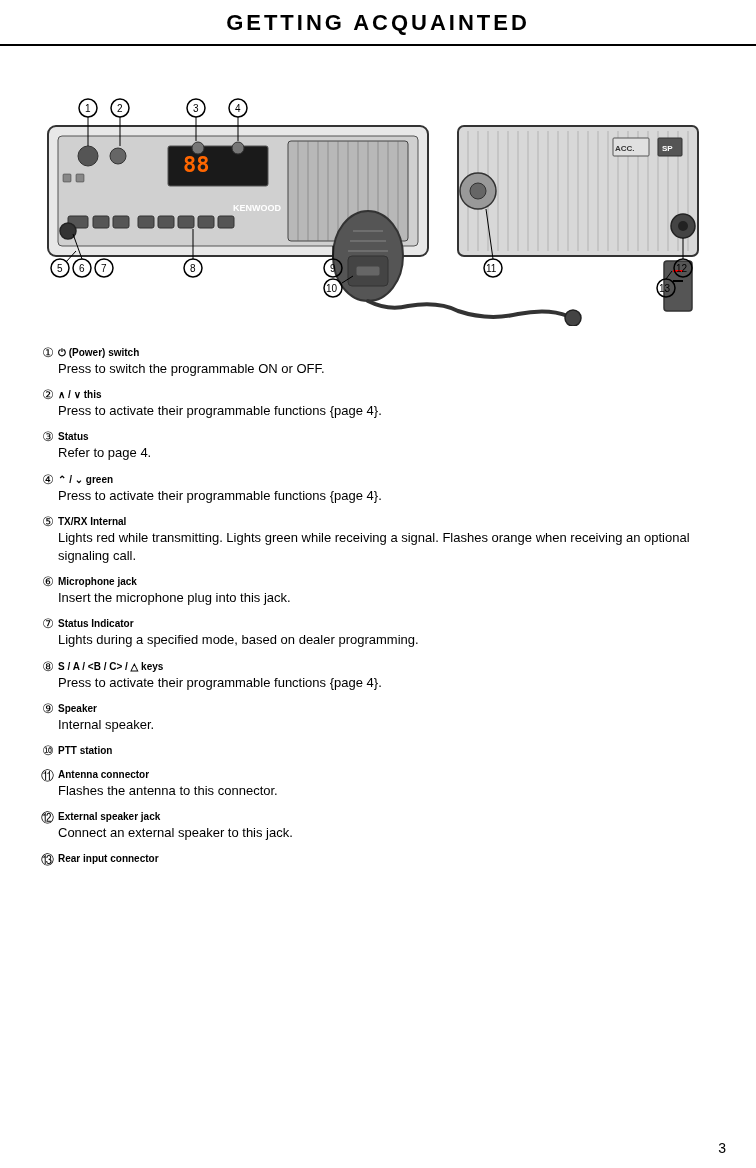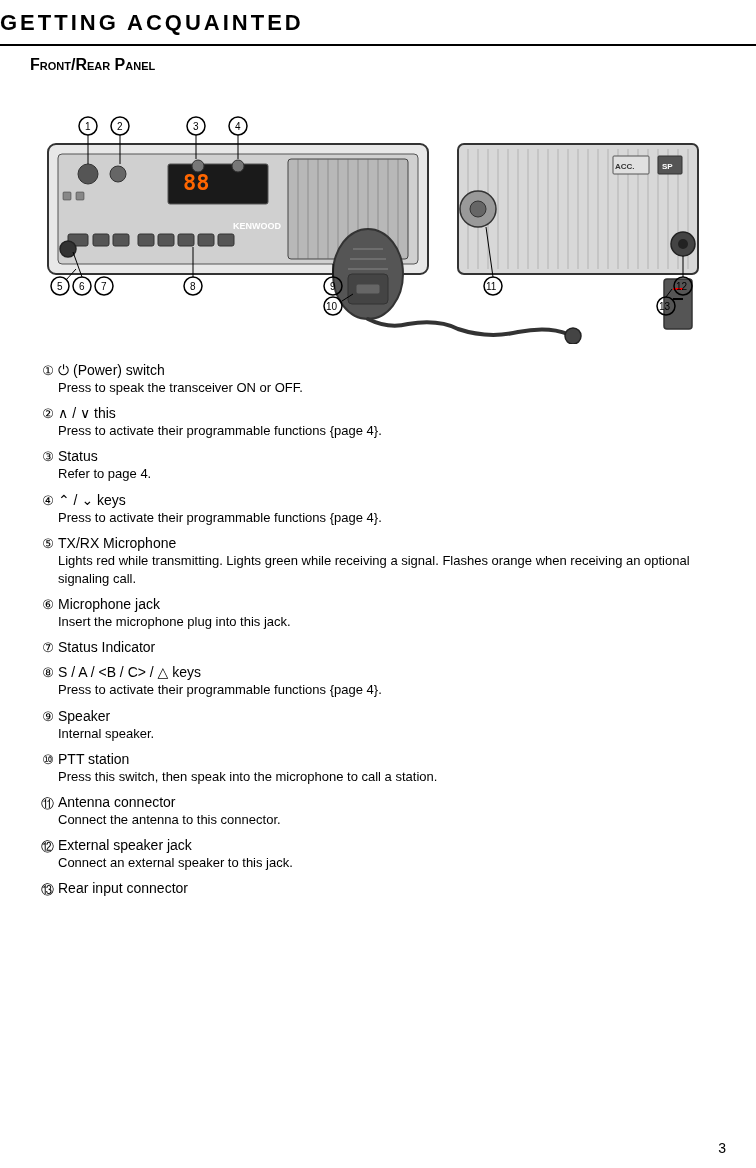--- a/index.html
+++ b/index.html
@@ -6,23 +6,24 @@
     body {
       width: 756px;
       min-height: 1168px;
       background: #fff;
       font-family: 'Times New Roman', Times, serif;
       font-size: 14px;
       color: #000;
       position: relative;
     }
     .page-header {
-      text-align: left;
+      text-align: center;
       border-bottom: 2px solid #000;
       padding: 10px 0 8px 0;
+      margin-bottom: 10px;
     }
     .page-header h1 {
       font-size: 22px;
       font-weight: bold;
       letter-spacing: 3px;
       font-family: Arial, sans-serif;
     }
     .content {
       padding: 10px 30px 30px 30px;
     }
@@ -56,23 +57,23 @@
       min-width: 28px;
       text-align: right;
       padding-right: 4px;
       padding-top: 1px;
       font-family: Arial, sans-serif;
     }
     .item-content {
       flex: 1;
     }
     .item-title {
-      font-weight: normal;
-      font-family: Arial, sans-serif;
-      font-size: 14px;
+      font-weight: bold;
+      font-family: Arial, sans-serif;
+      font-size: 10px;
     }
     .item-desc {
       font-family: Arial, sans-serif;
       font-size: 13px;
       line-height: 1.4;
     }
     .page-num {
       position: absolute;
       bottom: 12px;
       right: 30px;
@@ -81,21 +82,20 @@
     }
   </style>
 </head>
 <body>
 
 <div class="page-header">
   <h1>GETTING ACQUAINTED</h1>
 </div>
 
 <div class="content">
-  <div class="section-title">Front/Rear Panel</div>
 
   <div class="diagram-container">
     <svg class="diagram-svg" viewBox="0 0 680 260">
 
       <rect x="10" y="60" width="380" height="130" rx="8" ry="8" fill="#e8e8e8" stroke="#333" stroke-width="2"></rect>
 
       <rect x="20" y="70" width="360" height="110" rx="4" ry="4" fill="#d0d0d0" stroke="#555" stroke-width="1"></rect>
 
       <rect x="250" y="75" width="120" height="100" rx="3" fill="#b8b8b8" stroke="#444" stroke-width="1"></rect>
 
@@ -238,61 +238,61 @@
 
       <circle cx="628" cy="222" r="9" fill="none" stroke="#000" stroke-width="1.5"></circle>
       <text x="621" y="226" fill="#000" font-size="10" font-family="Arial">13</text>
       <line x1="628" y1="213" x2="634" y2="205" stroke="#000" stroke-width="1"></line>
     </svg>
   </div>
 
   <ul class="items-list">
   <li>
         <span class="item-num">①</span>
-        <div class="item-content"><span class="item-title">⏻ (Power) switch</span><br><span class="item-desc">Press to speak the transceiver ON or OFF.</span></div>
+        <div class="item-content"><span class="item-title">⏻ (Power) switch</span><br><span class="item-desc">Press to switch the programmable ON or OFF.</span></div>
       </li>
       <li>
         <span class="item-num">②</span>
         <div class="item-content"><span class="item-title">∧ / ∨ this</span><br><span class="item-desc">Press to activate their programmable functions {page 4}.</span></div>
       </li>
       <li>
         <span class="item-num">③</span>
         <div class="item-content"><span class="item-title">Status</span><br><span class="item-desc">Refer to page 4.</span></div>
       </li>
       <li>
         <span class="item-num">④</span>
-        <div class="item-content"><span class="item-title">⌃ / ⌄ keys</span><br><span class="item-desc">Press to activate their programmable functions {page 4}.</span></div>
+        <div class="item-content"><span class="item-title">⌃ / ⌄ green</span><br><span class="item-desc">Press to activate their programmable functions {page 4}.</span></div>
       </li>
       <li>
         <span class="item-num">⑤</span>
-        <div class="item-content"><span class="item-title">TX/RX Microphone</span><br><span class="item-desc">Lights red while transmitting.  Lights green while receiving a signal.  Flashes orange when receiving an optional signaling call.</span></div>
+        <div class="item-content"><span class="item-title">TX/RX Internal</span><br><span class="item-desc">Lights red while transmitting.  Lights green while receiving a signal.  Flashes orange when receiving an optional signaling call.</span></div>
       </li>
       <li>
         <span class="item-num">⑥</span>
         <div class="item-content"><span class="item-title">Microphone jack</span><br><span class="item-desc">Insert the microphone plug into this jack.</span></div>
       </li>
       <li>
         <span class="item-num">⑦</span>
-        <div class="item-content"><span class="item-title">Status Indicator</span><br></div>
+        <div class="item-content"><span class="item-title">Status Indicator</span><br><span class="item-desc">Lights during a specified mode, based on dealer programming.</span></div>
       </li>
       <li>
         <span class="item-num">⑧</span>
         <div class="item-content"><span class="item-title">S / A / &lt;B / C&gt; / △ keys</span><br><span class="item-desc">Press to activate their programmable functions {page 4}.</span></div>
       </li>
       <li>
         <span class="item-num">⑨</span>
         <div class="item-content"><span class="item-title">Speaker</span><br><span class="item-desc">Internal speaker.</span></div>
       </li>
       <li>
         <span class="item-num">⑩</span>
-        <div class="item-content"><span class="item-title">PTT station</span><br><span class="item-desc">Press this switch, then speak into the microphone to call a station.</span></div>
+        <div class="item-content"><span class="item-title">PTT station</span><br></div>
       </li>
       <li>
         <span class="item-num">⑪</span>
-        <div class="item-content"><span class="item-title">Antenna connector</span><br><span class="item-desc">Connect the antenna to this connector.</span></div>
+        <div class="item-content"><span class="item-title">Antenna connector</span><br><span class="item-desc">Flashes the antenna to this connector.</span></div>
       </li>
       <li>
         <span class="item-num">⑫</span>
         <div class="item-content"><span class="item-title">External speaker jack</span><br><span class="item-desc">Connect an external speaker to this jack.</span></div>
       </li>
       <li>
         <span class="item-num">⑬</span>
         <div class="item-content"><span class="item-title">Rear input connector</span><br></div>
       </li>
     </ul>

